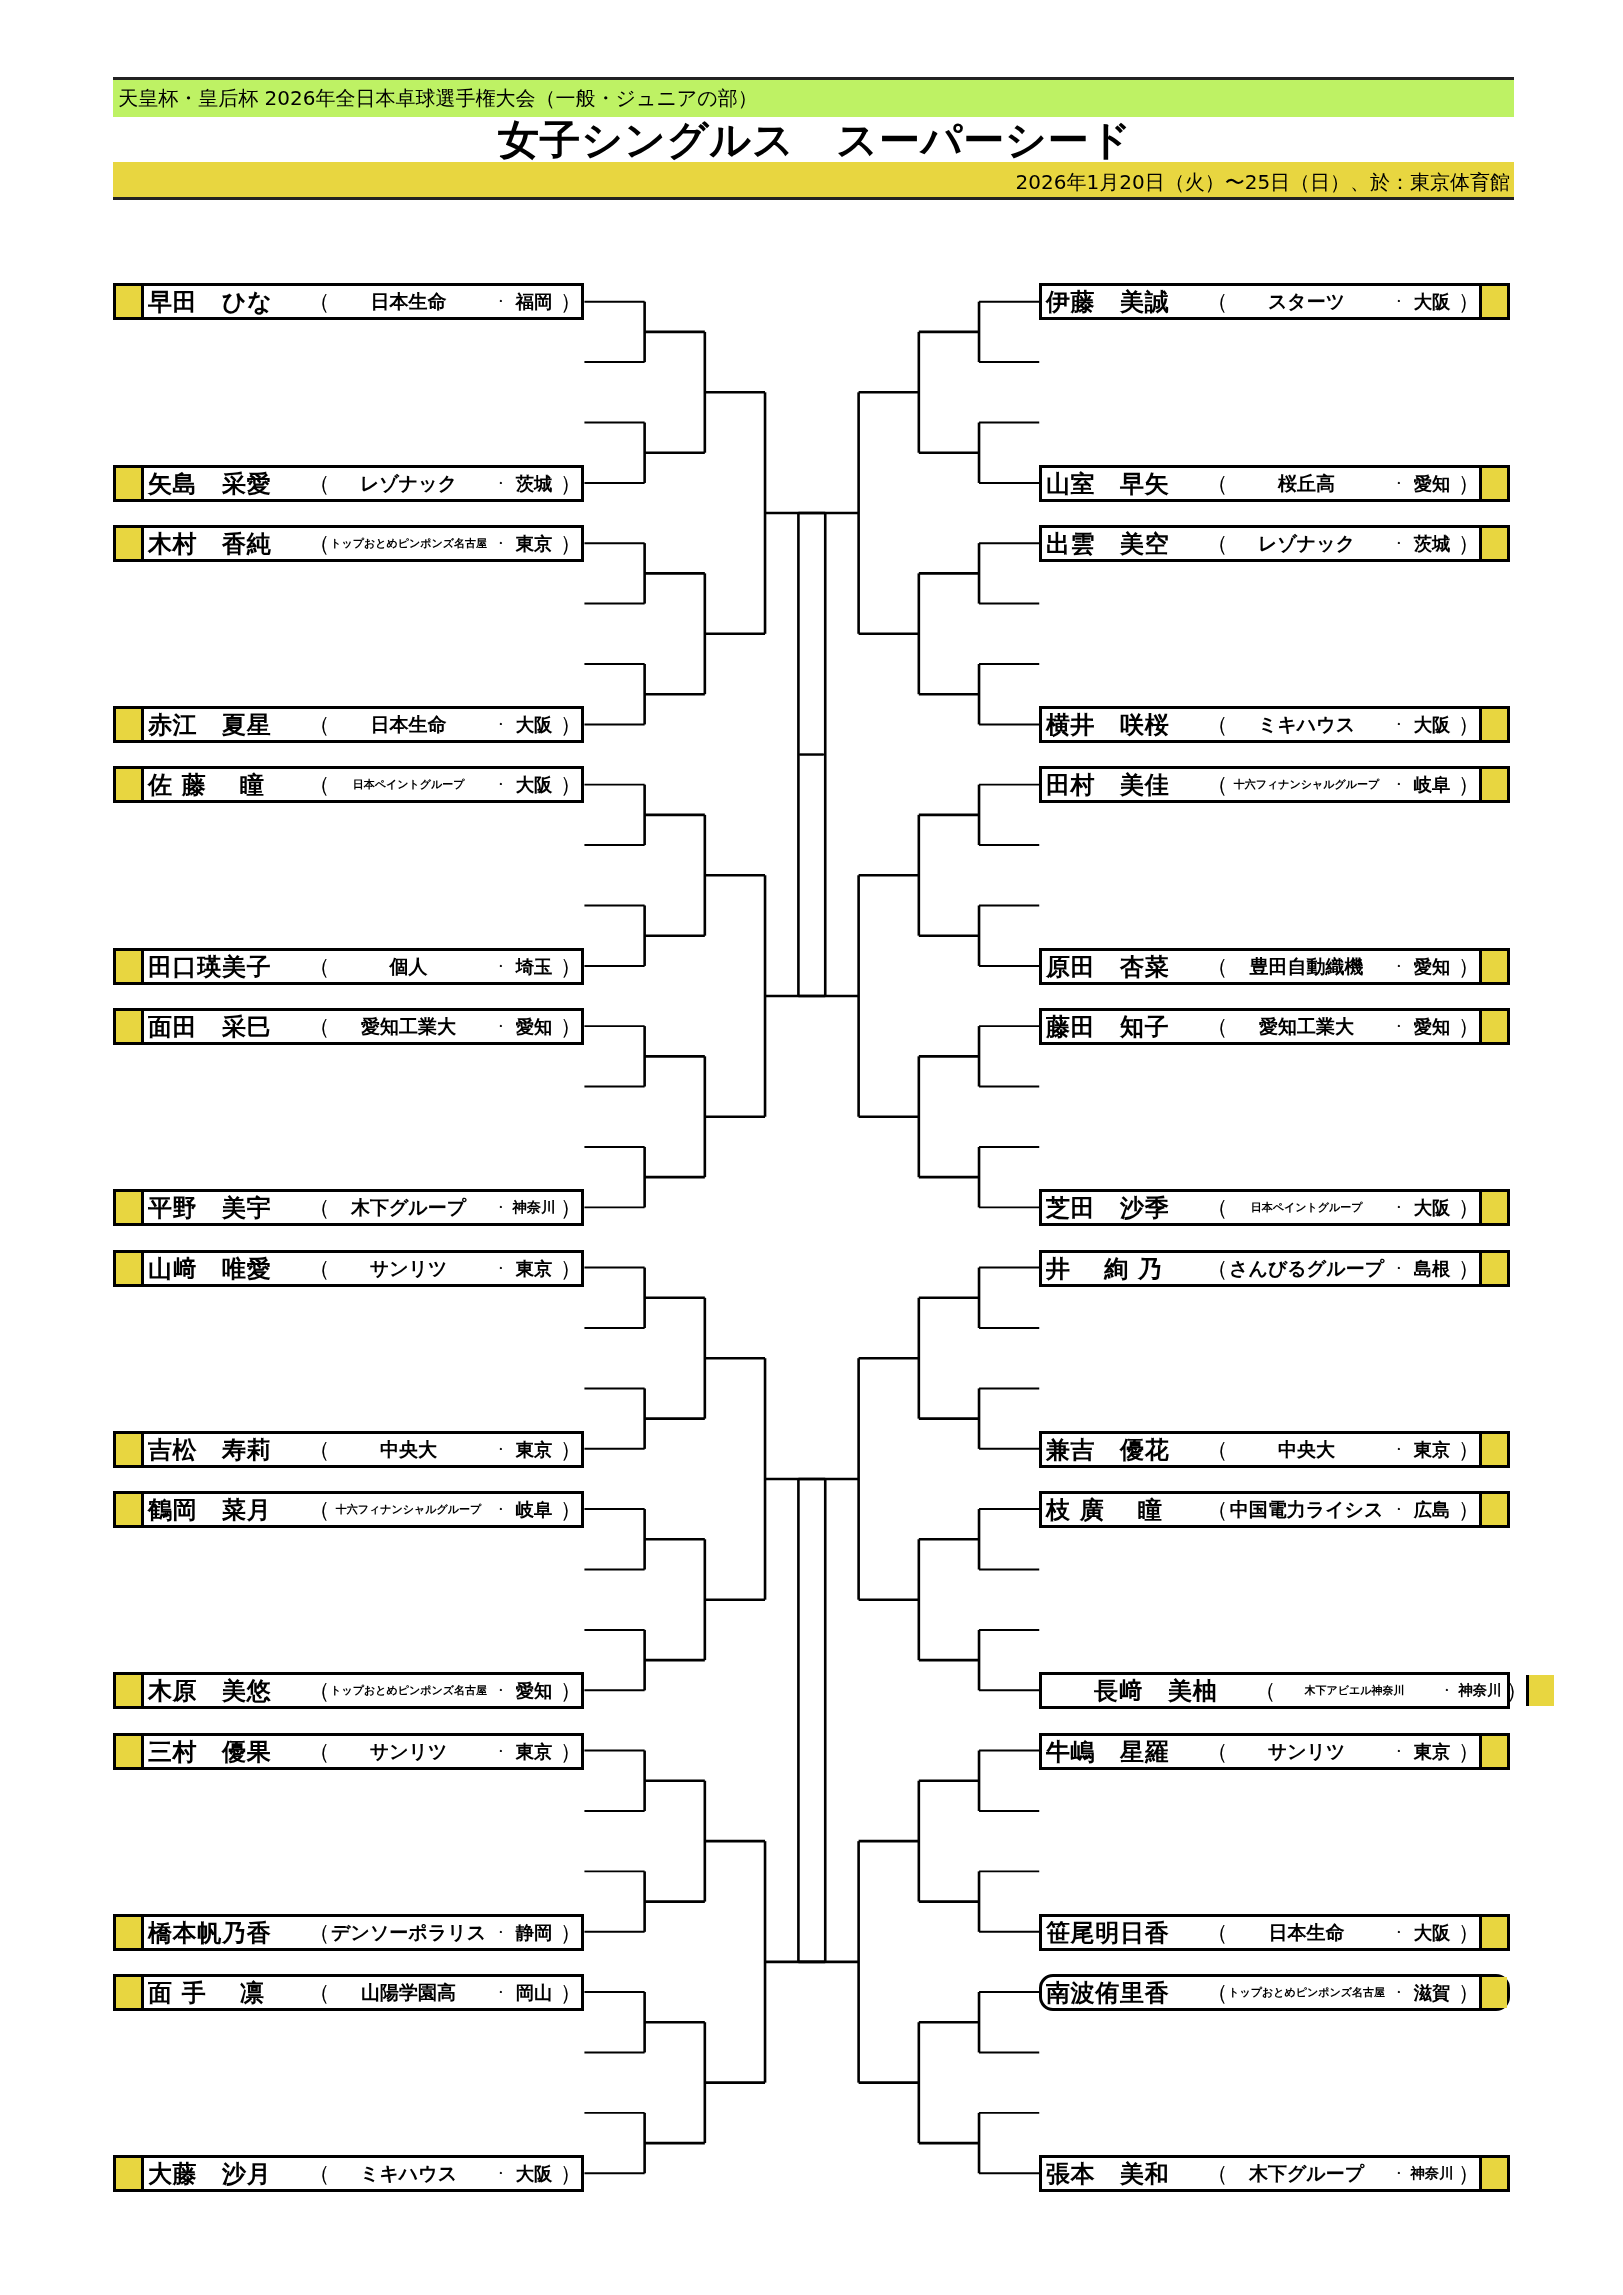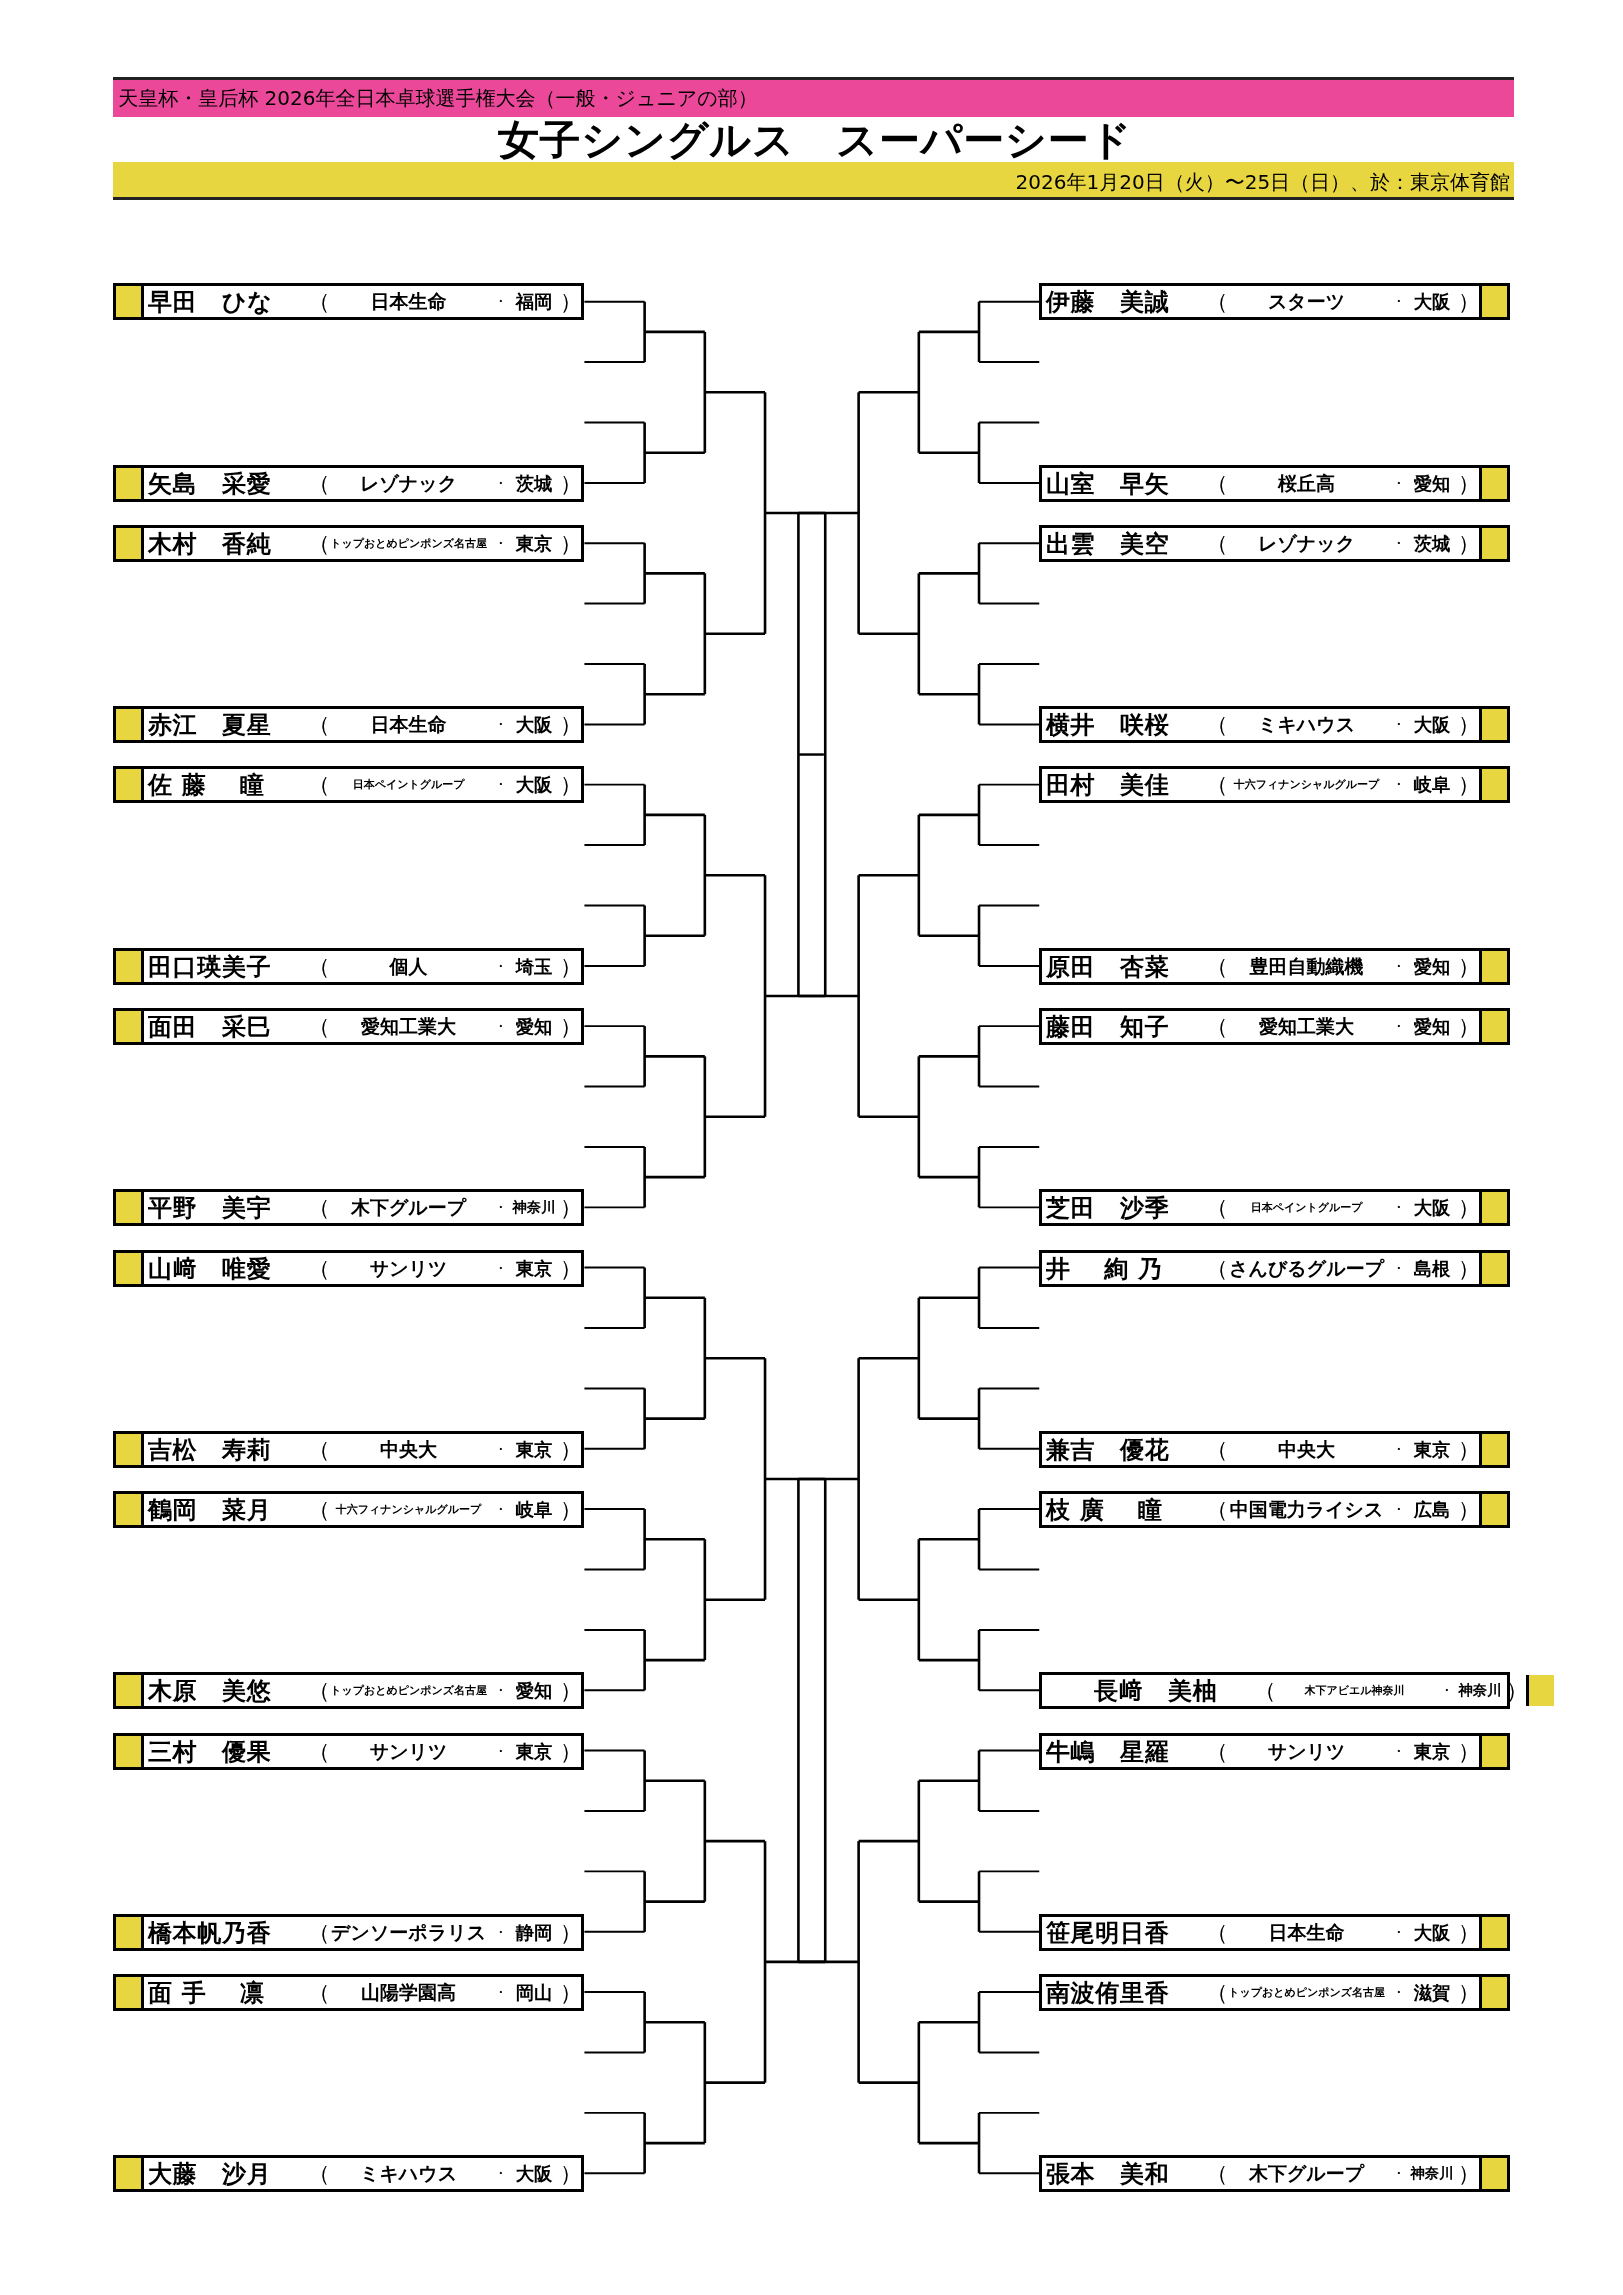--- a/index.html
+++ b/index.html
@@ -1,19 +1,19 @@
 <!DOCTYPE html>
 <html style="font-size:10.5px"><head>
 <meta charset="utf-8">
 <style>
   html, body { margin: 0; padding: 0; background: #ffffff; }
   body { width: 1623px; height: 2295px; position: relative; overflow: hidden;
          font-family: "DejaVu Sans", "Liberation Sans", sans-serif; color: #000; }
   .hdr-top { position: absolute; left: 113px; top: 77px; width: 1401px; height: 37px;
-             background: #ec4899; border-top: 3.3px solid #222; }
+             background: #bef264; border-top: 3.3px solid #222; }
   .hdr-top span { position: absolute; left: 5.2px; top: 5.2px; font-size: 20px; }
   .hdr-title { position: absolute; left: 113px; top: 113px; width: 1404px; height: 48px;
                text-align: center; font-size: 41px; font-weight: bold; letter-spacing: 0.7px; }
   .hdr-bot { position: absolute; left: 113px; top: 162px; width: 1401px; height: 35px;
              background: #e8d640; border-bottom: 3.3px solid #222; }
   .hdr-bot span { position: absolute; right: 3.9px; top: 6.5px; font-size: 20px; margin-left: 24px; }
 
   .entry { position: absolute; width: 471px; height: 37px; box-sizing: border-box;
            border: 3.9px solid #000; background: #fff; display: flex; align-items: center; }
   .entry .mark { width: 25px; height: 100%; background: #e8d640; flex: none; }
@@ -552,21 +552,21 @@
       <div class="body">
         <span class="name">笹尾明日香</span>
         <span class="paren">（</span>
         <span class="club">日本生命</span>
         <span class="dot">・</span>
         <span class="pref">大阪</span>
         <span class="paren">）</span>
       </div>
       <div class="mark"></div>
     </div>
-    <div class="entry right" style="top: 1974px; left: 1039px;">
+    <div class="entry right" style="top: 1974px; left: 1039px; border-radius: 14px;">
       <div class="body">
         <span class="name">南波侑里香</span>
         <span class="paren">（</span>
         <span class="club small">トップおとめピンポンズ名古屋</span>
         <span class="dot">・</span>
         <span class="pref">滋賀</span>
         <span class="paren">）</span>
       </div>
       <div class="mark"></div>
     </div>

